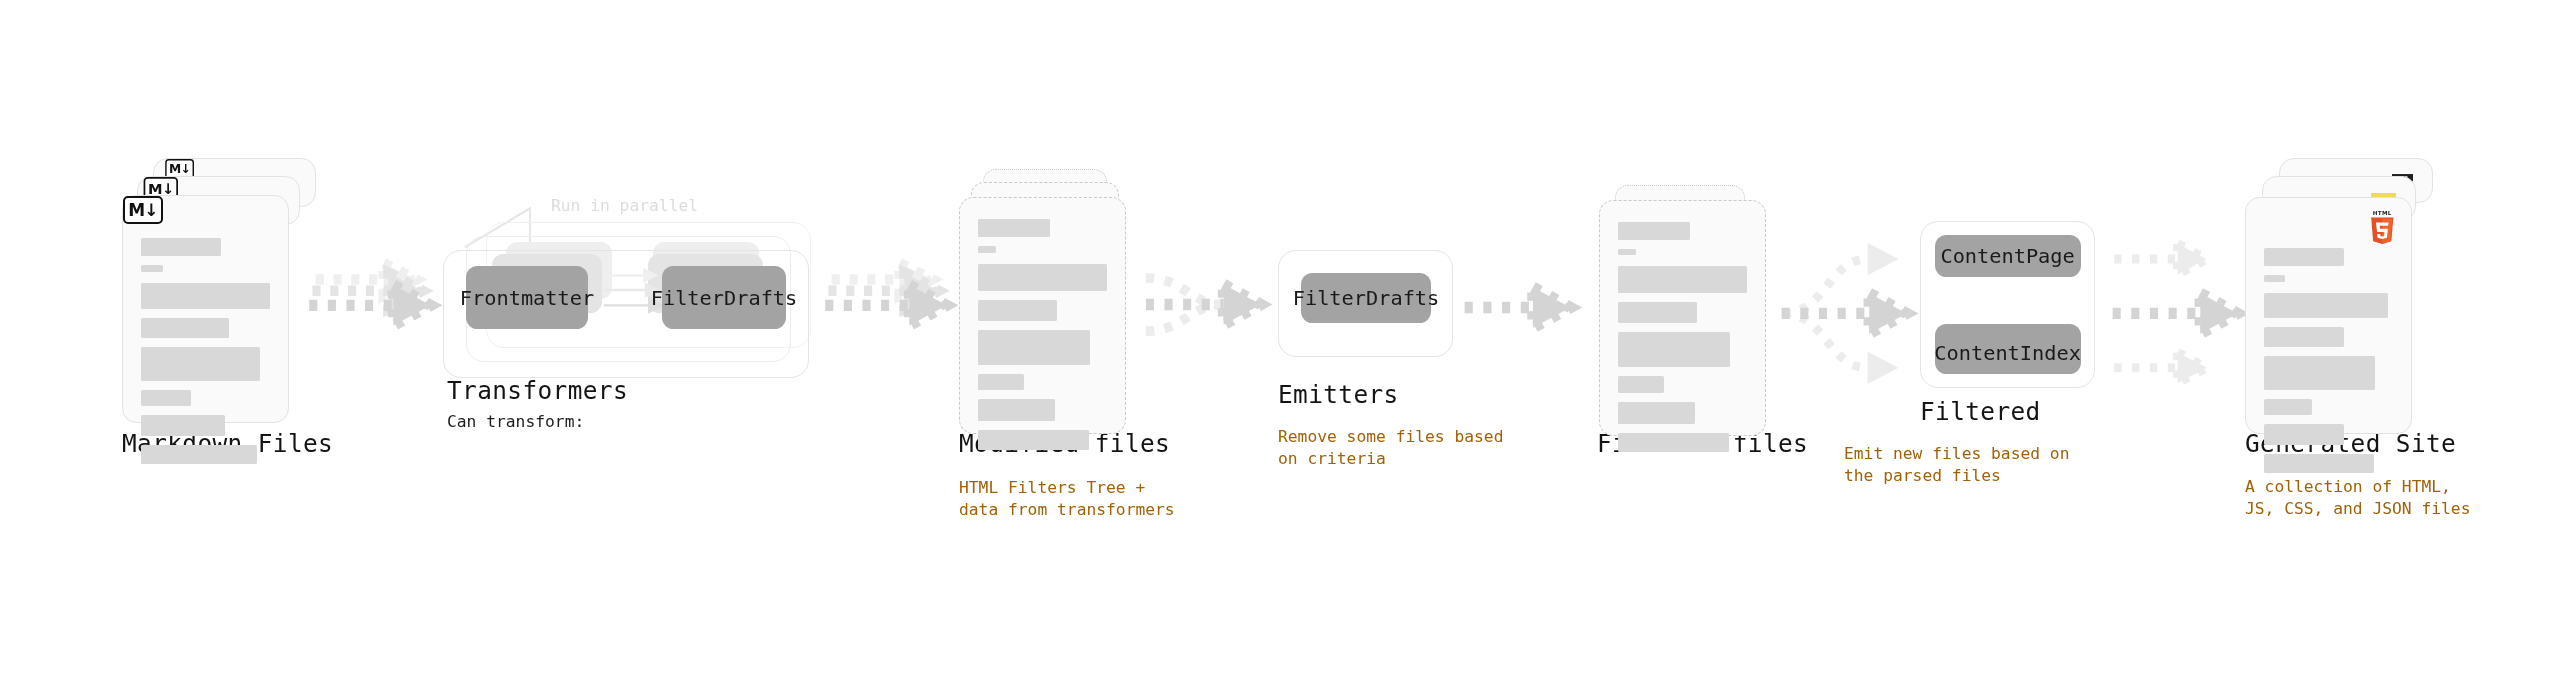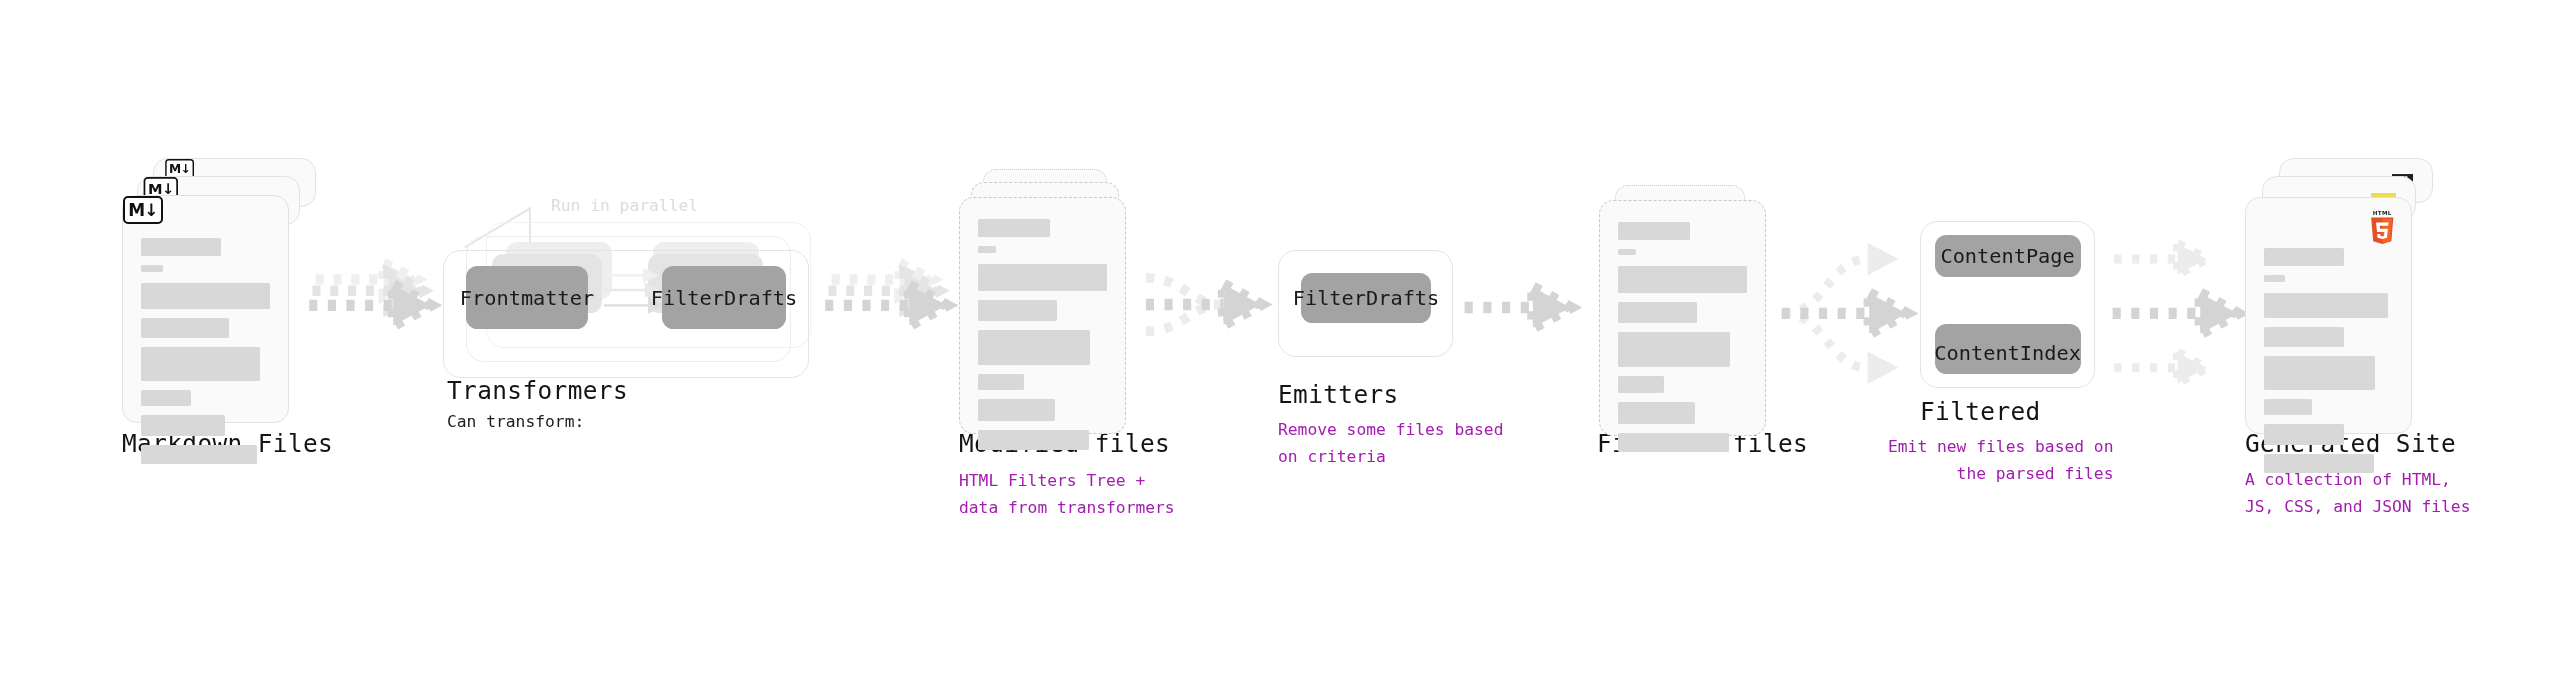--- a/index.html
+++ b/index.html
@@ -101,23 +101,24 @@
   .caption-title {
     position: absolute;
     font-size: 24.4px;
     color: #141414;
     white-space: nowrap;
     letter-spacing: 0.4px;
   }
   .caption-sub {
     position: absolute;
     font-size: 16.3px;
-    line-height: 27px;
-    color: #a21caf;
+    line-height: 22px;
+    color: #a16207;
     white-space: pre-line;
+    margin-top: 10px;
   }
   .caption-list {
     position: absolute;
     font-size: 16.3px;
     line-height: 24.4px;
     color: #1d1d1d;
   }
   .caption-list .hdr { display: block; }
   .caption-list ul {
     list-style: none;
@@ -328,21 +329,21 @@
   </svg>
 
   <div class="node" style="left:1920px; top:221px; width:183px; height:171px;">
     <div class="group-box" style="left:0px; top:0px; width:175px; height:167px;"></div>
     <div class="pill" style="left:14.6px; top:14px; width:146px; height:42px; z-index:2;">ContentPage</div>
     <div class="pill" style="left:14.6px; top:63px; width:146px; height:42px; z-index:2;margin-top:40px;">FolderPage</div>
     <div class="pill" style="left:14.6px; top:111px; width:146px; height:42px; z-index:2;">ContentIndex</div>
   </div>
 
   <div class="caption-title" style="left:1920px; top:397px;">Filtered</div>
-  <div class="caption-sub" style="left:1888px; top:433px;text-align:right;">Emit new files based on
+  <div class="caption-sub" style="left:1844px; top:433px;">Emit new files based on
 the parsed files</div>
 
   <svg class="arrow-svg" style="left:2111px; top:236px;" width="142" height="163" viewBox="0 0 175 200">
     <g stroke="#ececec" stroke-width="11" stroke-dasharray="9 13" fill="#ececec">
       <line x1="4" y1="28" x2="82" y2="28"></line>
       <polygon points="82,9 118,28 82,47"></polygon>
       <line x1="4" y1="162" x2="82" y2="162"></line>
       <polygon points="82,143 118,162 82,181"></polygon>
     </g>
     <g stroke="#d4d4d4" stroke-width="14" stroke-dasharray="10 13" fill="#d4d4d4">

